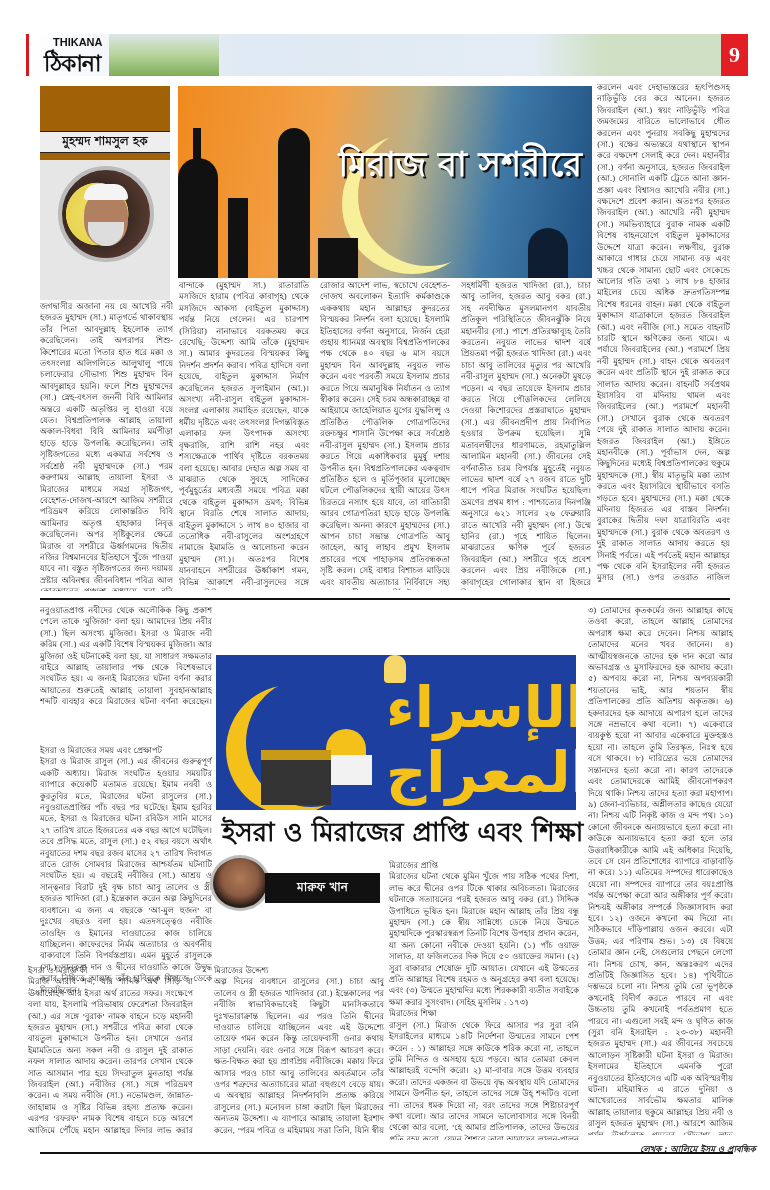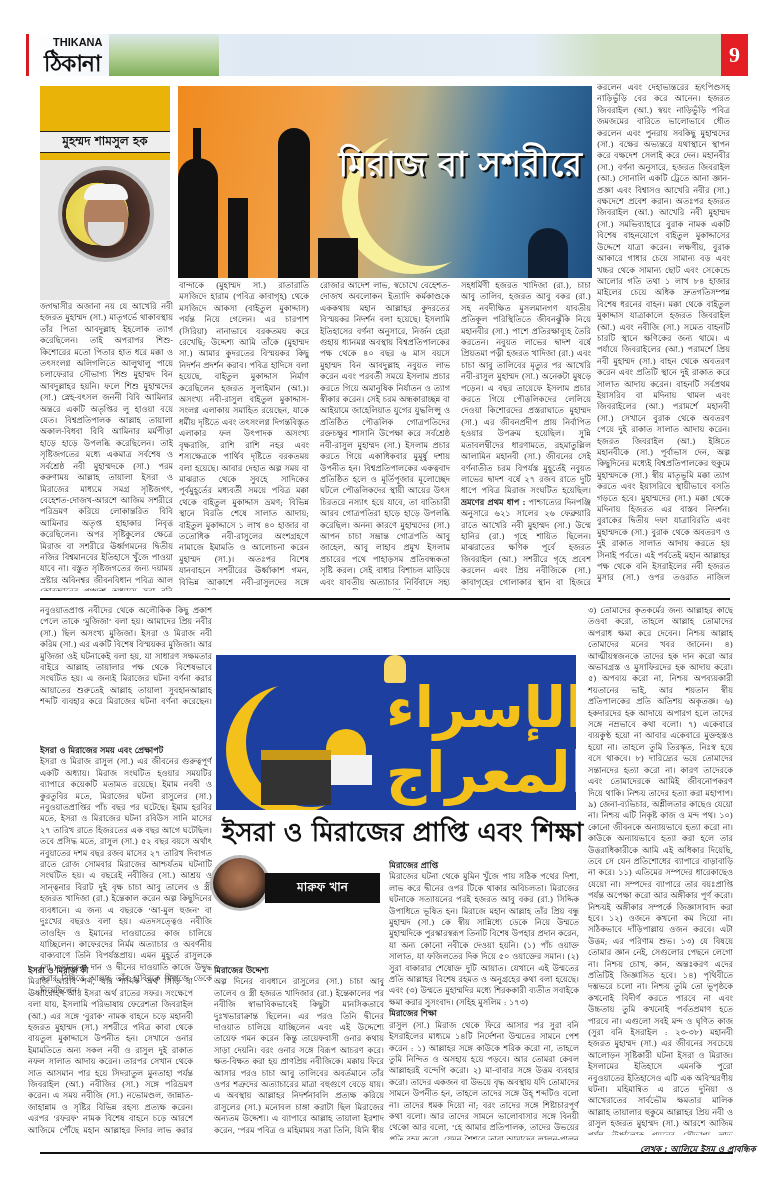--- a/index.html
+++ b/index.html
@@ -6,21 +6,21 @@
 body{width:770px;height:1190px;background:#fff;font-family:"DejaVu Serif",serif;color:#111;position:relative;overflow:hidden}
 .header{position:absolute;left:26px;top:34px;width:722px;height:42px;display:flex;background:linear-gradient(90deg,#fff 0%,#dfe9f3 30%,#e4edf5 70%,#cfe0c4 80%,#cfe0c4 100%);border-left:3px solid #d71920}
 .logo{width:80px;padding-left:6px;position:relative}
 .logo .en{position:absolute;left:24px;top:2px;font-family:"Liberation Sans",sans-serif;font-weight:bold;font-size:11px;color:#111}
 .logo .bn{position:absolute;left:15px;top:12px;font-family:"DejaVu Sans",sans-serif;font-weight:bold;font-size:22px;color:#111;letter-spacing:-1px}
 .mid{flex:1;position:relative}
 .mid .sect{position:absolute;left:170px;top:0px;font-family:"DejaVu Sans",sans-serif;font-size:20px;font-weight:bold;color:#111}
 .mid .date{position:absolute;left:40px;top:28px;font-family:"Liberation Serif",serif;font-size:8.5px;color:#111;white-space:nowrap}
 .scene{width:110px;background:linear-gradient(180deg,#dbe8e8 0%,#b7d39a 50%,#7fae5a 100%)}
 .pagenum{position:absolute;left:721px;top:34px;width:27px;height:42px;background:#e31e24;color:#fff;font-family:"Liberation Serif",serif;font-weight:bold;font-size:22px;display:flex;align-items:center;justify-content:center}
-.author1{position:absolute;left:40px;top:86px;width:130px;height:130px;background:#eab308}
+.author1{position:absolute;left:40px;top:86px;width:130px;height:130px;background:#a16207}
 .author1 .name{position:absolute;left:0;top:45px;width:130px;height:22px;border-top:1.5px solid #222;border-bottom:1.5px solid #222;font-family:"DejaVu Sans",sans-serif;font-weight:bold;font-size:12px;display:flex;align-items:center;justify-content:center;background:#eee}
 .author1-photo{position:absolute;left:40px;top:160px;width:130px;height:140px;background:#e6e6e6}
 .circle{position:absolute;left:18px;top:6px;width:96px;height:96px;border-radius:50%;border:4px solid #bbb;background:radial-gradient(circle at 40% 50%,#f2e26a 0%,#e7d450 45%,#3b2a24 46%,#5a3a30 80%);overflow:hidden}
 .circle .face{position:absolute;left:22px;top:20px;width:44px;height:56px;border-radius:45%;background:#b08060}
 .circle .cap{position:absolute;left:22px;top:14px;width:44px;height:16px;border-radius:22px 22px 4px 4px;background:#f4f4f4}
 .circle .beard{position:absolute;left:26px;top:52px;width:36px;height:24px;border-radius:0 0 20px 20px;background:#ddd}
 .banner1{position:absolute;left:178px;top:86px;width:414px;height:192px;background:linear-gradient(100deg,#f08a1e 0%,#f2a24a 35%,#b8b08a 55%,#3f7aa8 75%,#1e4f80 100%);overflow:hidden}
 .banner1 .moon{position:absolute;left:180px;top:40px;width:140px;height:140px;border-radius:50%;box-shadow:-16px 8px 0 0 #f8ef9a}
 .banner1 .t{position:absolute;right:10px;font-family:"DejaVu Sans",sans-serif;font-weight:bold;color:#fff;text-shadow:2px 2px 0 #111;white-space:nowrap}
 .banner1 .t1{top:6px;font-size:34px}
@@ -34,21 +34,21 @@
 .banner2 .cres{position:absolute;left:30px;top:22px;width:130px;height:130px;border-radius:50%;box-shadow:-20px 8px 0 0 #f4c01a}
 .banner2 .kaaba{position:absolute;left:45px;top:95px;width:70px;height:55px;background:#333;border-top:10px solid #c99a18}
 .banner2 .dome{position:absolute;left:110px;top:74px;width:40px;height:26px;border-radius:20px 20px 0 0;background:#f4c01a}
 .banner2 .bldg{position:absolute;left:104px;top:100px;width:52px;height:30px;background:#f2f2f2}
 .banner2 .calli{position:absolute;left:170px;top:20px;font-family:"DejaVu Sans",sans-serif;font-size:56px;font-weight:bold;color:#f4c01a;letter-spacing:-4px}
 .banner2 .lamp{position:absolute;left:168px;top:0;width:22px;height:28px;border-radius:10px 10px 4px 4px;background:#f6d768}
 .title2{position:absolute;left:222px;top:812px;width:360px;font-family:"DejaVu Sans",sans-serif;font-weight:bold;font-size:26px;text-align:center;color:#111;white-space:nowrap}
 .author2{position:absolute;left:210px;top:855px;width:170px;height:55px}
 .author2 .ph{position:absolute;left:0;top:0;width:60px;height:56px;border-radius:50%;border:3px solid #bbb;background:radial-gradient(circle at 50% 40%,#b07a58 0%,#8a5a40 45%,#2a1e18 70%)}
 .author2 .nm{position:absolute;left:55px;top:18px;width:115px;height:30px;background:#111;color:#fff;font-family:"DejaVu Sans",sans-serif;font-size:12px;font-weight:bold;display:flex;align-items:center;justify-content:center}
-.sub{font-weight:bold}
+.sub{font-weight:normal}
 .byline{position:absolute;left:640px;top:1143px;font-size:8.5px;font-style:italic;font-weight:bold;font-family:"DejaVu Serif",serif}
 </style>
 </head>
 <body>
 
 <div class="header">
   <div class="logo">
     <span class="en">THIKANA</span>
     <span class="bn">ঠিকানা</span>
   </div>

